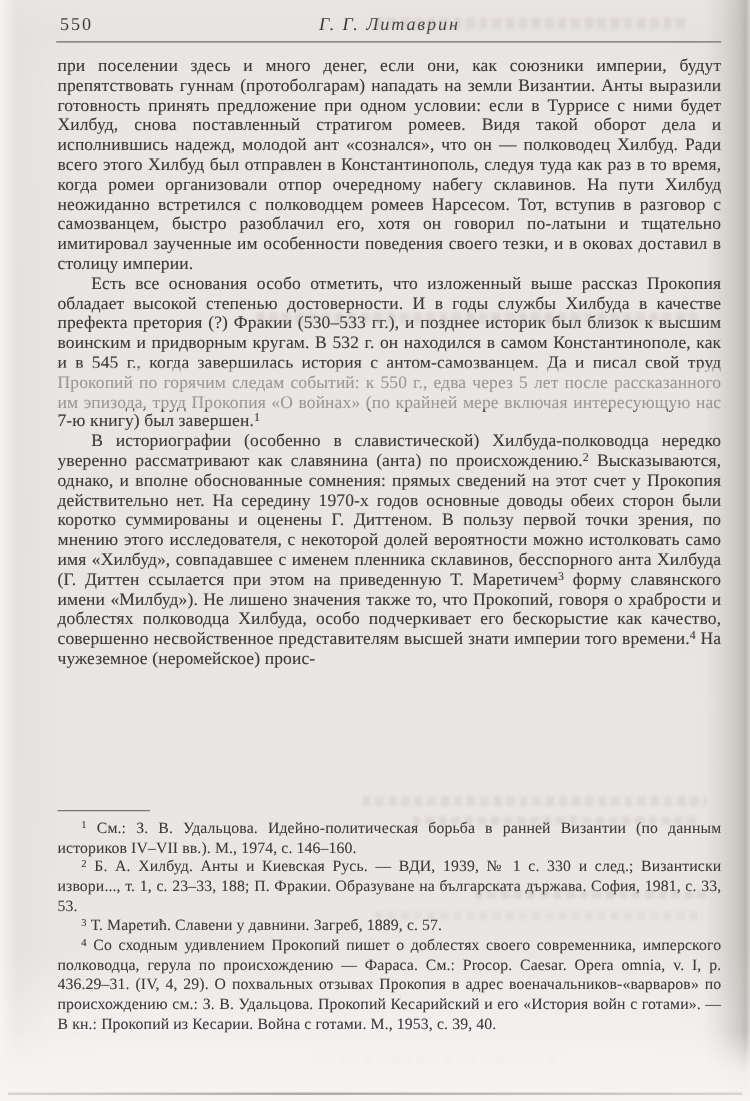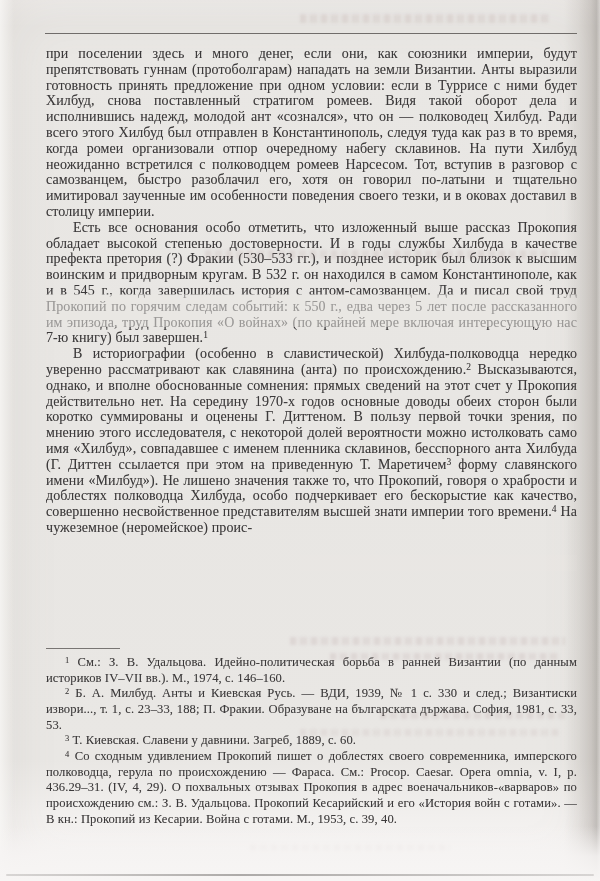--- a/index.html
+++ b/index.html
@@ -81,38 +81,42 @@
   .g4{top:653px;left:330px;width:230px;height:7px;}
   .g5{top:712px;left:380px;width:185px;height:7px;}
   .g6{top:729px;left:300px;width:260px;height:7px;opacity:.6;}
   .g7{top:845px;left:250px;width:200px;height:6px;opacity:.5;}
 </style>
 </head>
 <body>
 
 <div class="page">
 
+  <header class="running-header">
+    <span class="page-number">550</span>
+    <span class="running-title">Г. Г. Литаврин</span>
+  </header>
   <div class="header-rule"></div>
 
   <main class="body-text">
     <p class="para first"><span>при поселении здесь и много денег, если они, как союзники империи, будут препятствовать гуннам (протоболгарам) нападать на земли Византии. Анты выразили готовность принять предложение при одном условии: если в Туррисе с ними будет Хилбуд, снова поставленный стратигом ромеев. Видя такой оборот дела и исполнившись надежд, молодой ант «сознался», что он — полководец Хилбуд. Ради всего этого Хилбуд был отправлен в Константинополь, следуя туда как раз в то время, когда ромеи организовали отпор очередному набегу склавинов. На пути Хилбуд неожиданно встретился с полководцем ромеев Нарсесом. Тот, вступив в разговор с самозванцем, быстро разоблачил его, хотя он говорил по-латыни и тщательно имитировал заученные им особенности поведения своего тезки, и в оковах доставил в столицу империи.</span></p>
 
     <p class="para"><span>Есть все основания особо отметить, что изложенный выше рассказ Прокопия обладает высокой степенью достоверности. И в годы службы Хилбуда в качестве префекта претория (?) Фракии (530–533 гг.), и позднее историк был близок к высшим воинским и придворным кругам. В 532 г. он находился в самом Константинополе, как и в 545 г., когда завершилась история с антом-самозванцем. Да и писал свой труд Прокопий по горячим следам событий: к 550 г., едва через 5 лет после рассказанного им эпизода, труд Прокопия «О войнах» (по крайней мере включая интересующую нас 7-ю книгу) был завершен.</span><sup>1</sup></p>
 
     <p class="para"><span>В историографии (особенно в славистической) Хилбуда-полководца нередко уверенно рассматривают как славянина (анта) по происхождению.</span><sup>2</sup><span> Высказываются, однако, и вполне обоснованные сомнения: прямых сведений на этот счет у Прокопия действительно нет. На середину 1970-х годов основные доводы обеих сторон были коротко суммированы и оценены Г. Диттеном. В пользу первой точки зрения, по мнению этого исследователя, с некоторой долей вероятности можно истолковать само имя «Хилбуд», совпадавшее с именем пленника склавинов, бесспорного анта Хилбуда (Г. Диттен ссылается при этом на приведенную Т. Маретичем</span><sup>3</sup><span> форму славянского имени «Милбуд»). Не лишено значения также то, что Прокопий, говоря о храбрости и доблестях полководца Хилбуда, особо подчеркивает его бескорыстие как качество, совершенно несвойственное представителям высшей знати империи того времени.</span><sup>4</sup><span> На чужеземное (неромейское) проис-</span></p>
   </main>
 
   <div class="footnote-rule"></div>
 
   <section class="footnotes">
     <p class="fn"><sup>1</sup><span> См.: </span><span class="it">З. В. Удальцова.</span><span> Идейно-политическая борьба в ранней Византии (по данным историков IV–VII вв.). М., 1974, с. 146–160.</span></p>
 
-    <p class="fn"><sup>2</sup><span class="it"> Б. А. Милбуд.</span><span> Анты и Киевская Русь. — ВДИ, 1939, № 1 с. 330 и след.; Византиски извори..., т. 1, с. 23–33, 188; </span><span class="it">П. Фракии.</span><span> Образуване на българската държава. София, 1981, с. 33, 53.</span></p>
+    <p class="fn"><sup>2</sup><span class="it"> Б. А. Хилбуд.</span><span> Анты и Киевская Русь. — ВДИ, 1939, № 1 с. 330 и след.; Византиски извори..., т. 1, с. 23–33, 188; </span><span class="it">П. Фракии.</span><span> Образуване на българската държава. София, 1981, с. 33, 53.</span></p>
 
-    <p class="fn"><sup>3</sup><span class="it"> Т. Киевская.</span><span> Славени у давнини. Загреб, 1889, с. 60.</span></p>
+    <p class="fn"><sup>3</sup><span class="it"> Т. Маретић.</span><span> Славени у давнини. Загреб, 1889, с. 57.</span></p>
 
     <p class="fn"><sup>4</sup><span> Со сходным удивлением Прокопий пишет о доблестях своего современника, имперского полководца, герула по происхождению — Фараса. См.: </span><span class="it">Procop. Caesar.</span><span> Opera omnia, v. I, p. 436.29–31. (IV, 4, 29). О похвальных отзывах Прокопия в адрес военачальников-«варваров» по происхождению см.: </span><span class="it">З. В. Удальцова.</span><span> Прокопий Кесарийский и его «История войн с готами». — В кн.: Прокопий из Кесарии. Война с готами. М., 1953, с. 39, 40.</span></p>
   </section>
 
   <div class="overlay fade-strip"></div>
   <div class="overlay fade-strip2"></div>
   <div class="overlay ghost g1"></div>
   <div class="overlay ghost g2"></div>
   <div class="overlay ghost g3"></div>
   <div class="overlay ghost g4"></div>

